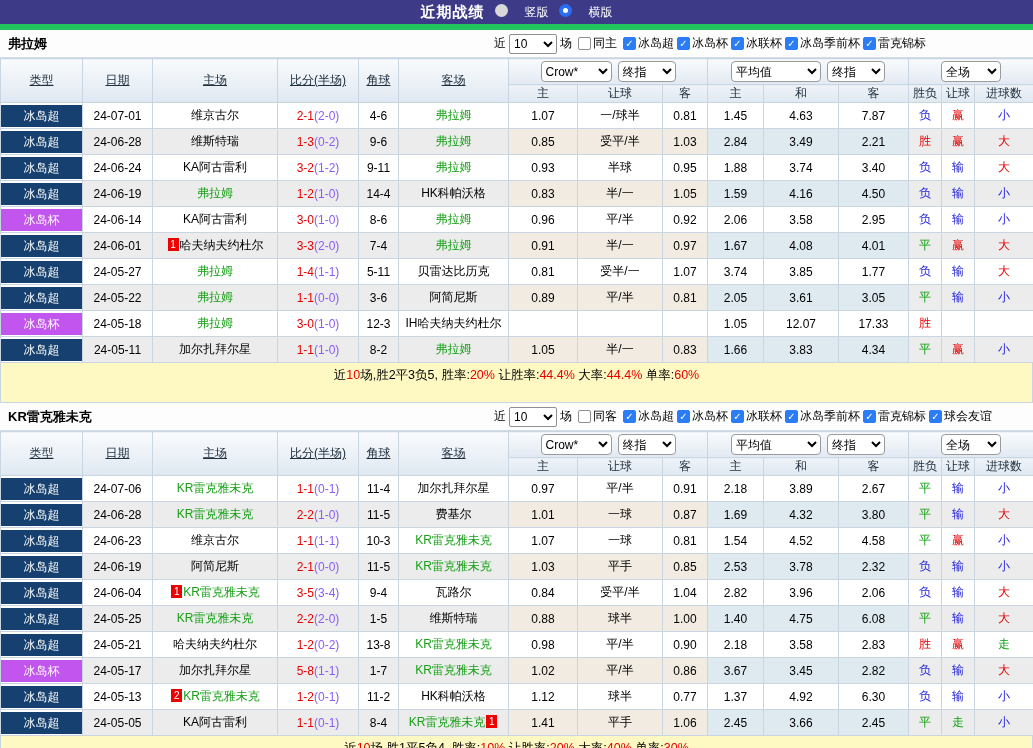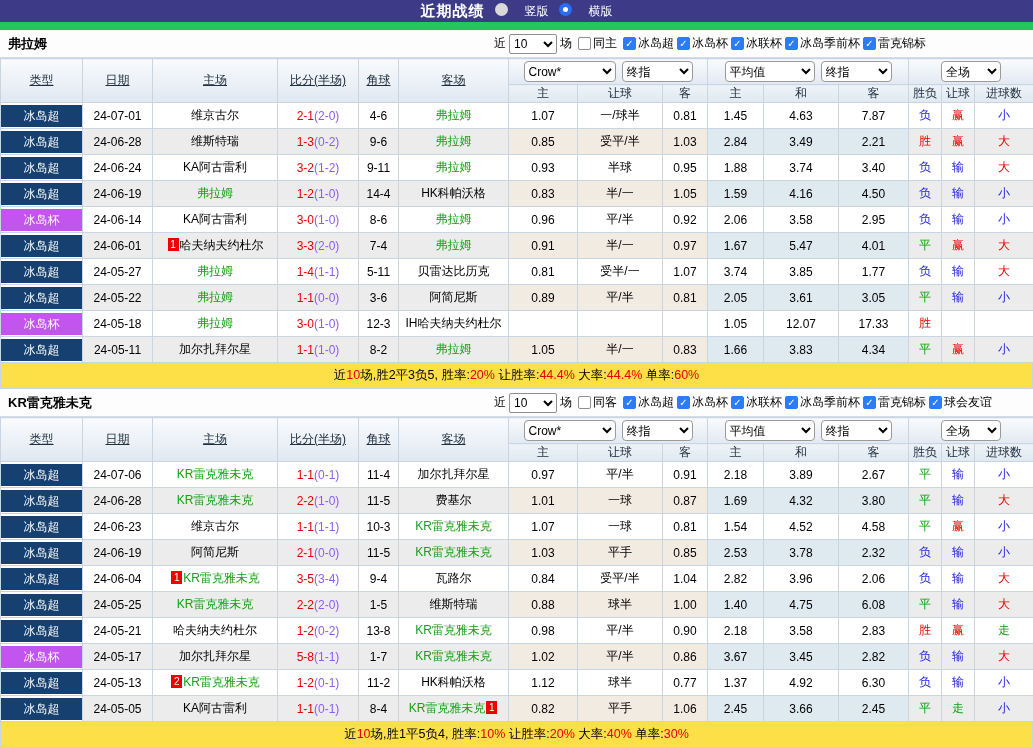--- a/index.html
+++ b/index.html
@@ -6,21 +6,21 @@
   html,body { margin:0; padding:0; }
   body {
     width:1033px; background:#fff;
     font-family:"Liberation Sans","DejaVu Sans",sans-serif;
     color:#000;
   }
   
   .titlebar {
     height:30px; background:#3d3a88; color:#fff;
     display:flex; align-items:center; justify-content:center; gap:10px;
-    border-bottom:8px solid #22c55e;
+    border-bottom:6px solid #22c55e;
   }
   .titlebar .title { font-size:15px; font-weight:bold; letter-spacing:1px; }
   .radio-wrap { display:inline-flex; align-items:flex-start; gap:17px; font-size:12px; cursor:pointer; }
   .radio-circle { width:13px; height:13px; border-radius:50%; background:#d9d9d9; }
   .radio-circle.sel { background:#fff; border:4px solid #2a6df0; }
   
   .filter-row {
     position:relative; height:28px; background:#fdfdfe;
     display:flex; align-items:center;
     border-bottom:1px solid #d4dde6;
@@ -39,38 +39,38 @@
   .cb.checked { background:#2a7cf7; border-color:#2a7cf7; color:#fff; }
   
   table.stats { width:1033px; table-layout:fixed; border-collapse:collapse; }
   table.stats th, table.stats td { border:1px solid #c9d5e0; text-align:center; padding:0; overflow:hidden; }
   .hrow1 th { height:26px; font-size:12px; font-weight:normal; color:#21303f;
     background:linear-gradient(#f9fbfd,#e1e9f2); }
   .hrow2 th { height:18px; font-size:12px; font-weight:normal; color:#21303f;
     background:linear-gradient(#eef3f8,#dfe8f1); }
   th[rowspan] { background:linear-gradient(#f9fbfd,#dfe8f1);text-decoration:underline; }
   .dd { height:21px; font-size:12px; border:1px solid #9a9a9a; border-radius:4px; background:#fff; margin:0 3px; }
-  .dd-crow { width:92px; } .dd-avg { width:90px; } .dd-fin { width:71px; } .dd-scope { width:60px; }
+  .dd-crow { width:71px; } .dd-avg { width:90px; } .dd-fin { width:58px; } .dd-scope { width:60px; }
   table.stats td { height:26px; font-size:12px; background:#fff; }
   tr.alt td { background:#ececec; }
   td.type-cell { background:#fff !important; padding:1px 2px; }
   .lg { height:22px; line-height:22px; color:#fff; font-size:12px; background:#16406f; }
   .lg.cup { background:#c355ef; }
   td.crow { background:#fcf6ec; } tr.alt td.crow { background:#f2ebe1; }
   td.avg  { background:#e9f4f9; } tr.alt td.avg  { background:#dfeaf0; }
   .fs { color:#e60000; } .hs { color:#8b5cf6; }
   .tgreen { color:#18a018; }
   td.res.r { color:#e60000; } td.res.b { color:#2222dd; } td.res.g { color:#0f9e12; }
   .rcard {
     display:inline-block; width:11px; height:13px; line-height:13px;
     background:#ee0000; color:#fff; font-size:10px; vertical-align:1px; margin:0 1px;
   }
   .summary {
-    height:26px; line-height:25px; text-align:center; font-size:12.5px;
-    border:1px solid #c9d5e0; border-top:none; background:#fde047;
+    height:40px; line-height:25px; text-align:center; font-size:12.5px;
+    border:1px solid #c9d5e0; border-top:none; background:#fef9c3;
   }
   .summary .red { color:#e60000; }
 </style>
 </head>
 <body>
 
 <div class="titlebar">
   <span class="title">近期战绩</span>
   <span class="radio-wrap">
     <span class="radio-circle"></span>
@@ -262,21 +262,21 @@
             </td>
             <td class="plain">24-06-01</td>
             <td class="plain"><span class="rcard">1</span><span>哈夫纳夫约杜尔</span></td>
             <td class="plain"><span class="fs">3-3</span><span class="hs">(2-0)</span></td>
             <td class="plain">7-4</td>
             <td class="plain"><span class="tgreen">弗拉姆</span></td>
             <td class="crow">0.91</td>
             <td class="crow">半/一</td>
             <td class="crow">0.97</td>
             <td class="avg">1.67</td>
-            <td class="avg">5.47</td>
+            <td class="avg">4.08</td>
             <td class="avg">4.01</td>
             <td class="res g">平</td>
             <td class="res r">赢</td>
             <td class="res r">大</td>
           </tr>
           <tr>
             <td class="type-cell">
               <div class="lg">冰岛超</div>
             </td>
             <td class="plain">24-05-27</td>
@@ -610,21 +610,21 @@
           </tr>
           <tr class="alt">
             <td class="type-cell">
               <div class="lg">冰岛超</div>
             </td>
             <td class="plain">24-05-05</td>
             <td class="plain"><span>KA阿古雷利</span></td>
             <td class="plain"><span class="fs">1-1</span><span class="hs">(0-1)</span></td>
             <td class="plain">8-4</td>
             <td class="plain"><span class="tgreen">KR雷克雅未克</span><span class="rcard">1</span></td>
-            <td class="crow">0.82</td>
+            <td class="crow">1.41</td>
             <td class="crow">平手</td>
             <td class="crow">1.06</td>
             <td class="avg">2.45</td>
             <td class="avg">3.66</td>
             <td class="avg">2.45</td>
             <td class="res g">平</td>
             <td class="res g">走</td>
             <td class="res b">小</td>
           </tr>
         </tbody>

